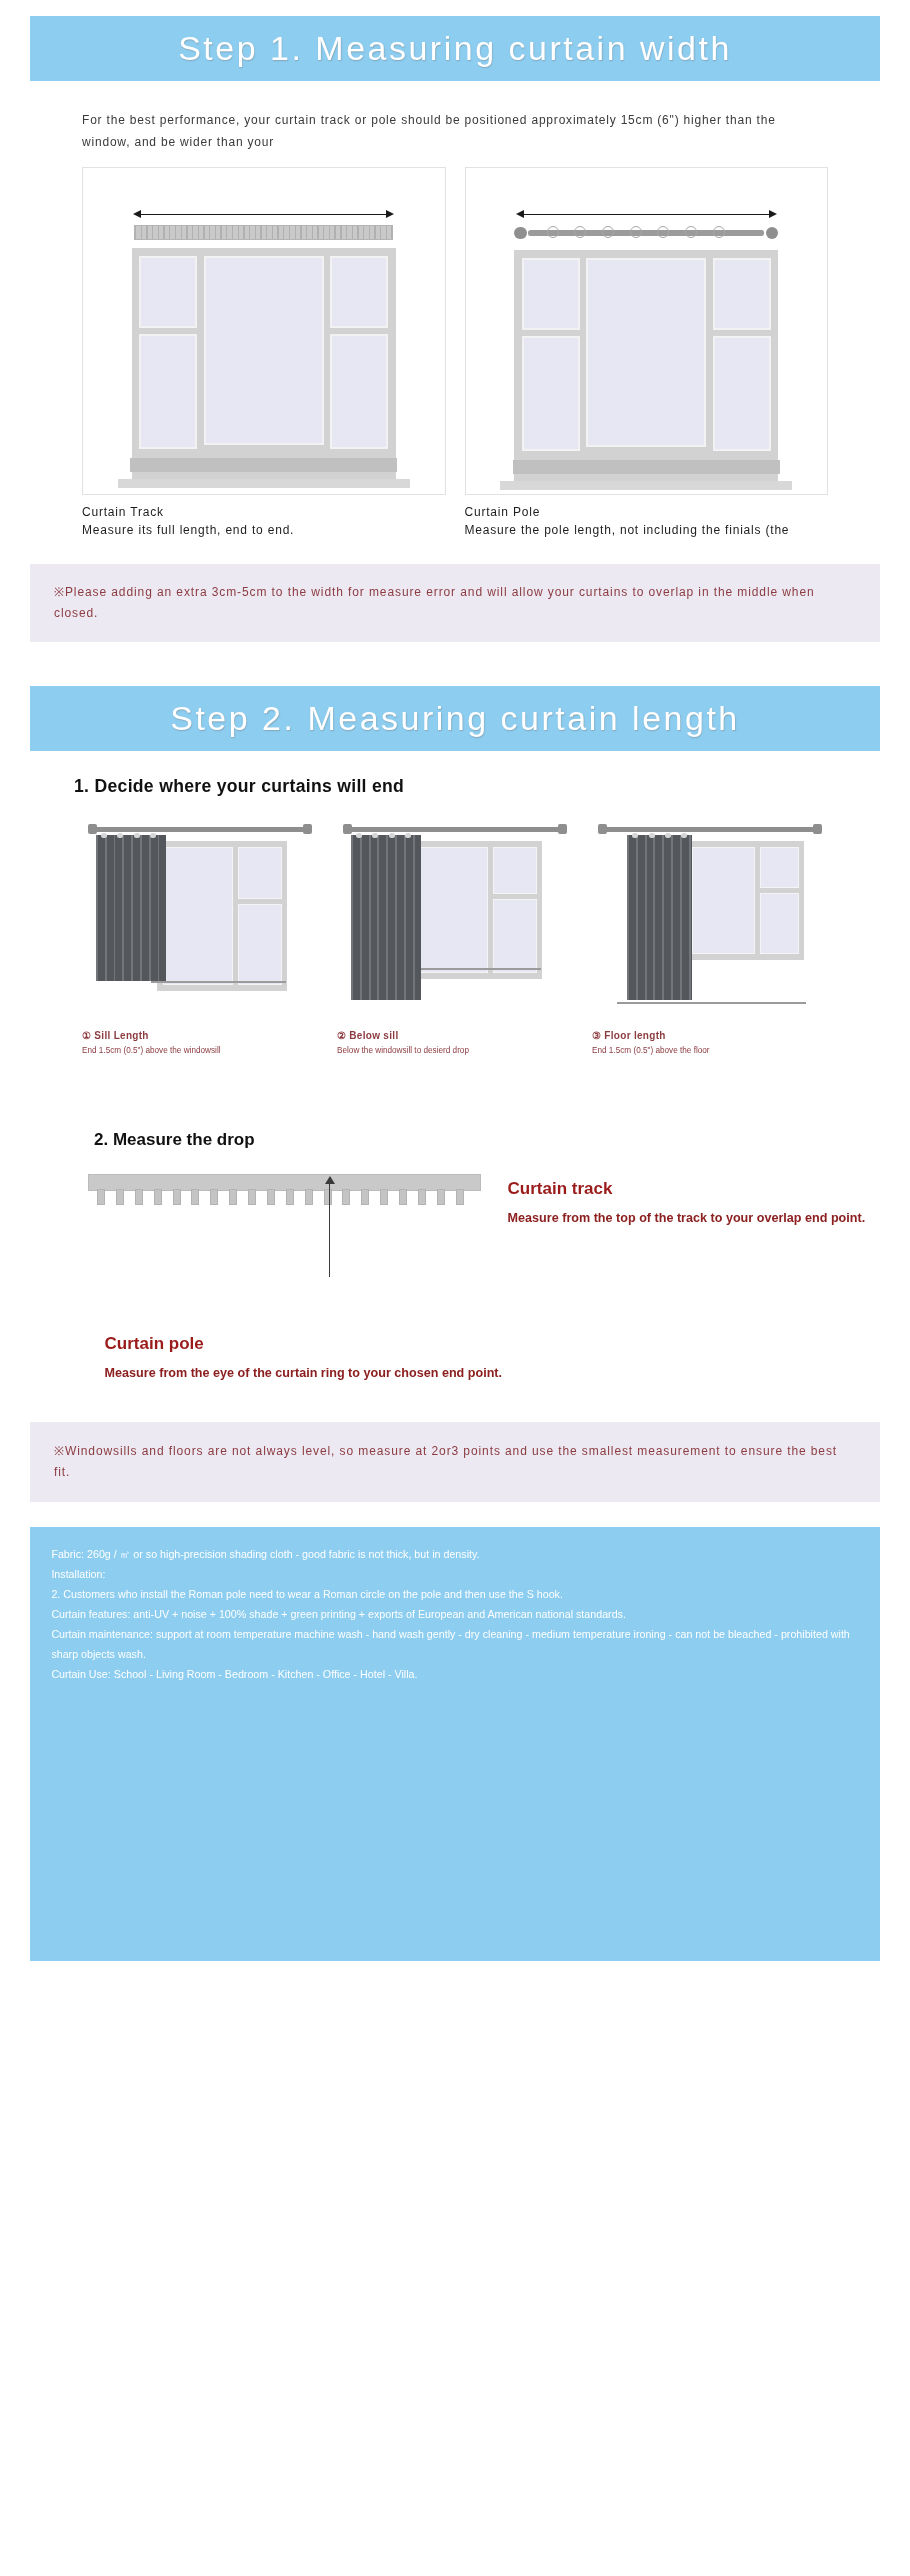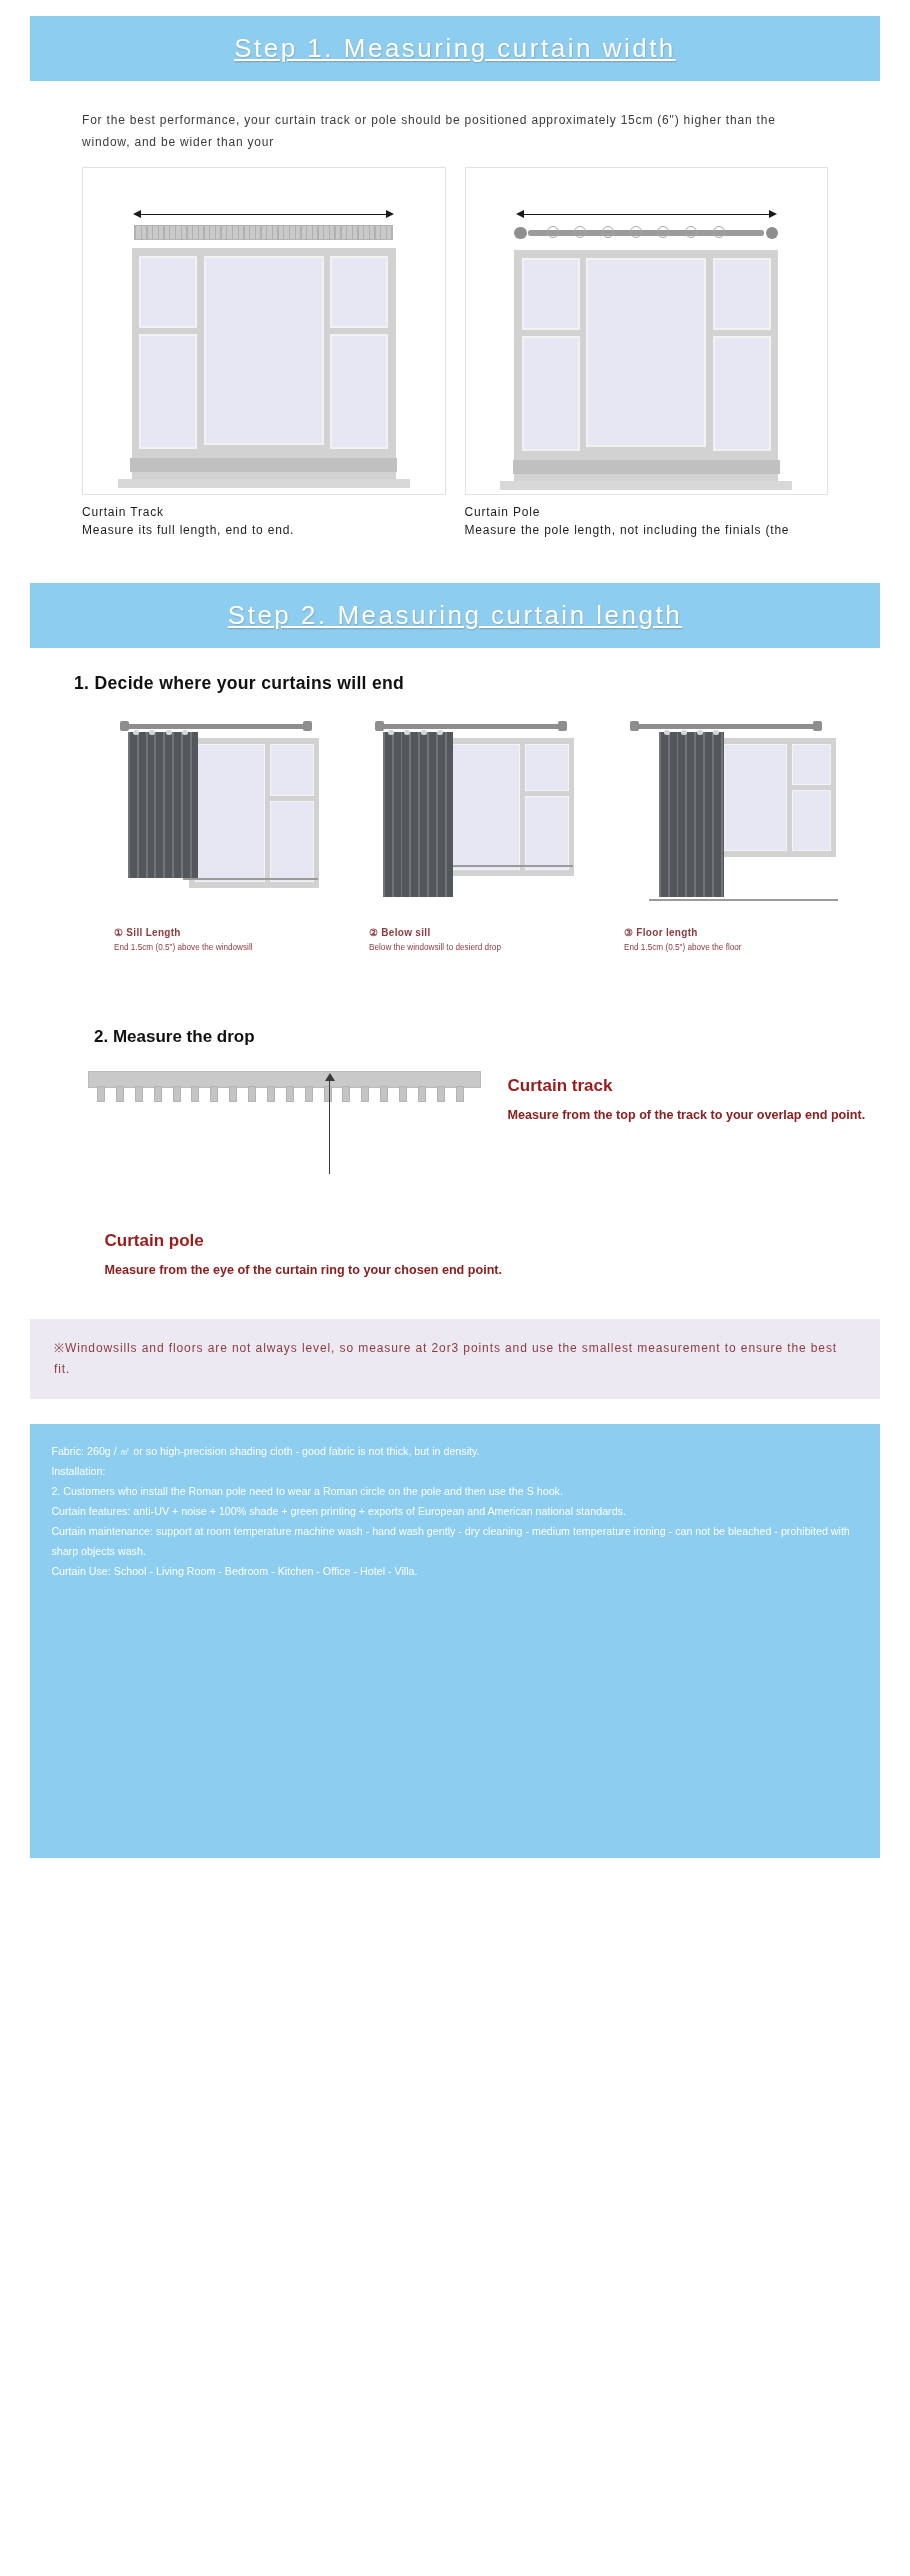--- a/index.html
+++ b/index.html
@@ -23,25 +23,24 @@
   .banner {
     background: #8ccdf0;
     height: 65px;
     margin: 0 30px;
     display: flex;
     align-items: center;
     justify-content: center;
   }
   .banner-title {
     color: #ffffff;
-    font-size: 26px;
+    font-size: 34px;
     letter-spacing: 2.5px;
     text-shadow: 0.6px 1.3px 1.3px rgba(120,120,120,.45);
     font-weight: normal;
-    text-decoration: underline;
   }
   .banner-title .sub {
     letter-spacing: 0px;
   }
 
   
   .intro {
     margin: 29px 82px 0 82px;
     color: #3a3a3a;
     font-size: 12px;
@@ -130,21 +129,21 @@
     color: #111;
     letter-spacing: 0.3px;
   }
 
   
   .three-row {
     display: flex;
     gap: 19px;
     margin: 19px 82px 0 82px;
   }
-  .three-col { width: 239px; margin-left: 32px; }
+  .three-col { width: 239px; }
   .three-box { height: 208px; position: relative; }
   .cap-num { font-size: 10px; color: #8c3c41; font-weight: bold; margin-top: 6.3px; letter-spacing: 0.3px; }
   .cap-sub { font-size: 8.2px; color: #8c3c41; margin-top: 3.8px; line-height: 12px; }
 
   .c-rod { position: absolute; left: 11.3px; right: 11.3px; top: 11.3px; height: 4.4px; background: #8e8e8e; border-radius: 1.9px; }
   .c-rodcap { position: absolute; top: 8.2px; width: 8.8px; height: 10px; background: #8e8e8e; border-radius: 1.9px; }
   .c-window {
     position: absolute; background: #d2d2d2; padding: 5.7px;
   }
   .c-pane { background: #e7e7f3; border: 1.9px solid #f4f4f4; }
@@ -304,20 +303,21 @@
           <div class="sill2"></div>
         </div>
       </div>
       <div class="fig-caption">
         <span class="ttl">Curtain Pole</span>
         <span>Measure the pole length, not including the finials (the</span>
       </div>
     </div>
   </div>
 
+  <div class="note">※Please adding an extra 3cm-5cm to the width for measure error and will allow your curtains to overlap in the middle when closed.</div>
 
   <div class="gap-lg"></div>
 
   <div class="banner">
     <div class="banner-title">Step 2. Measuring curtain length</div>
   </div>
 
   <div class="sec-head">1. Decide where your curtains will end</div>
 
   <div class="three-row">

